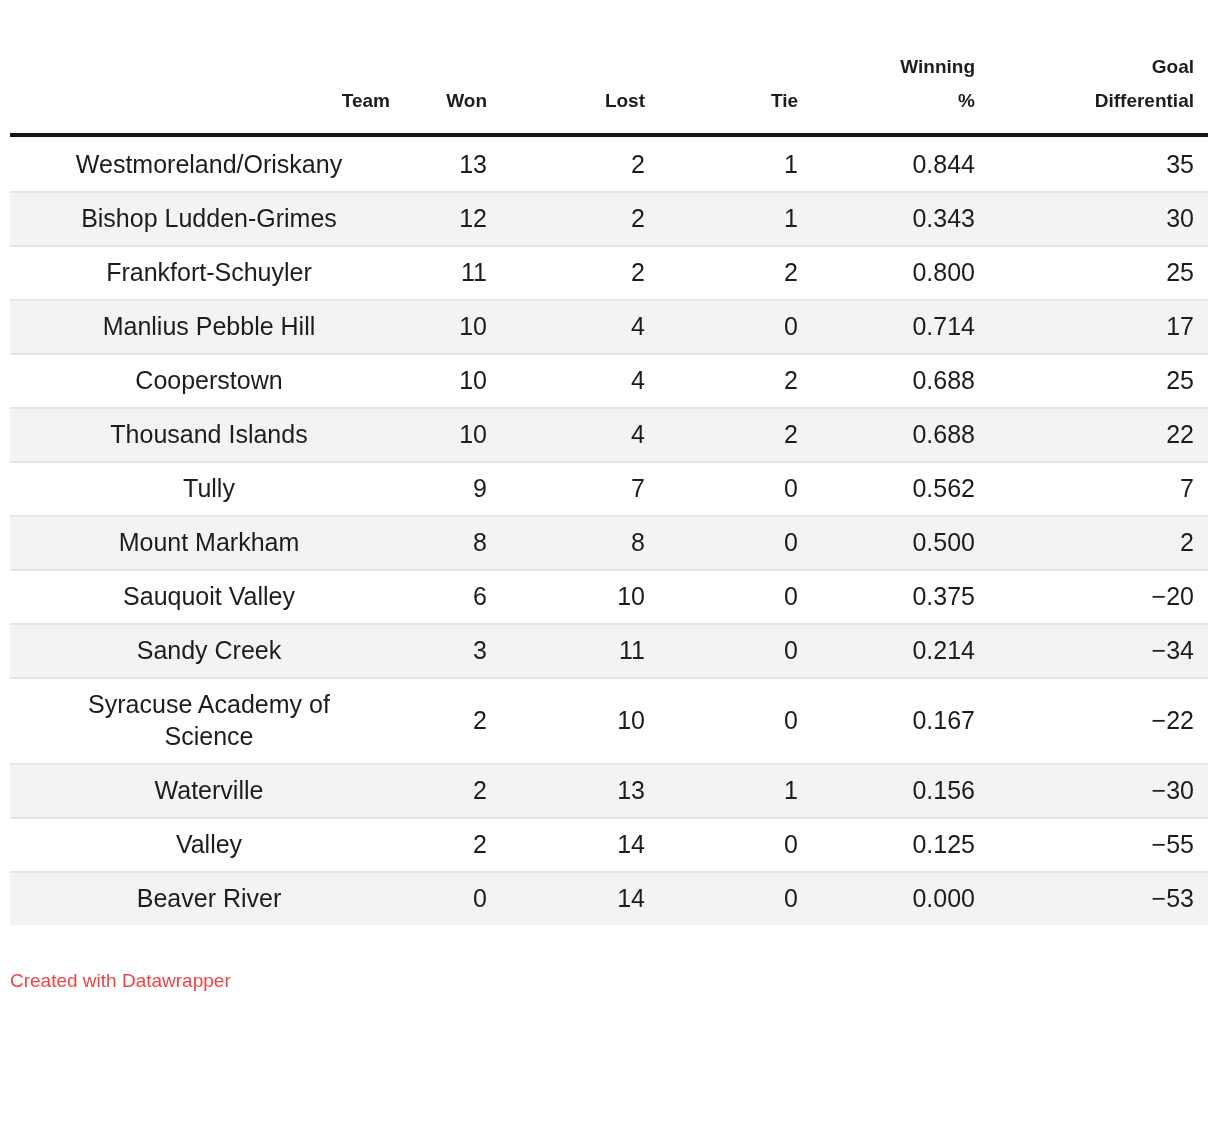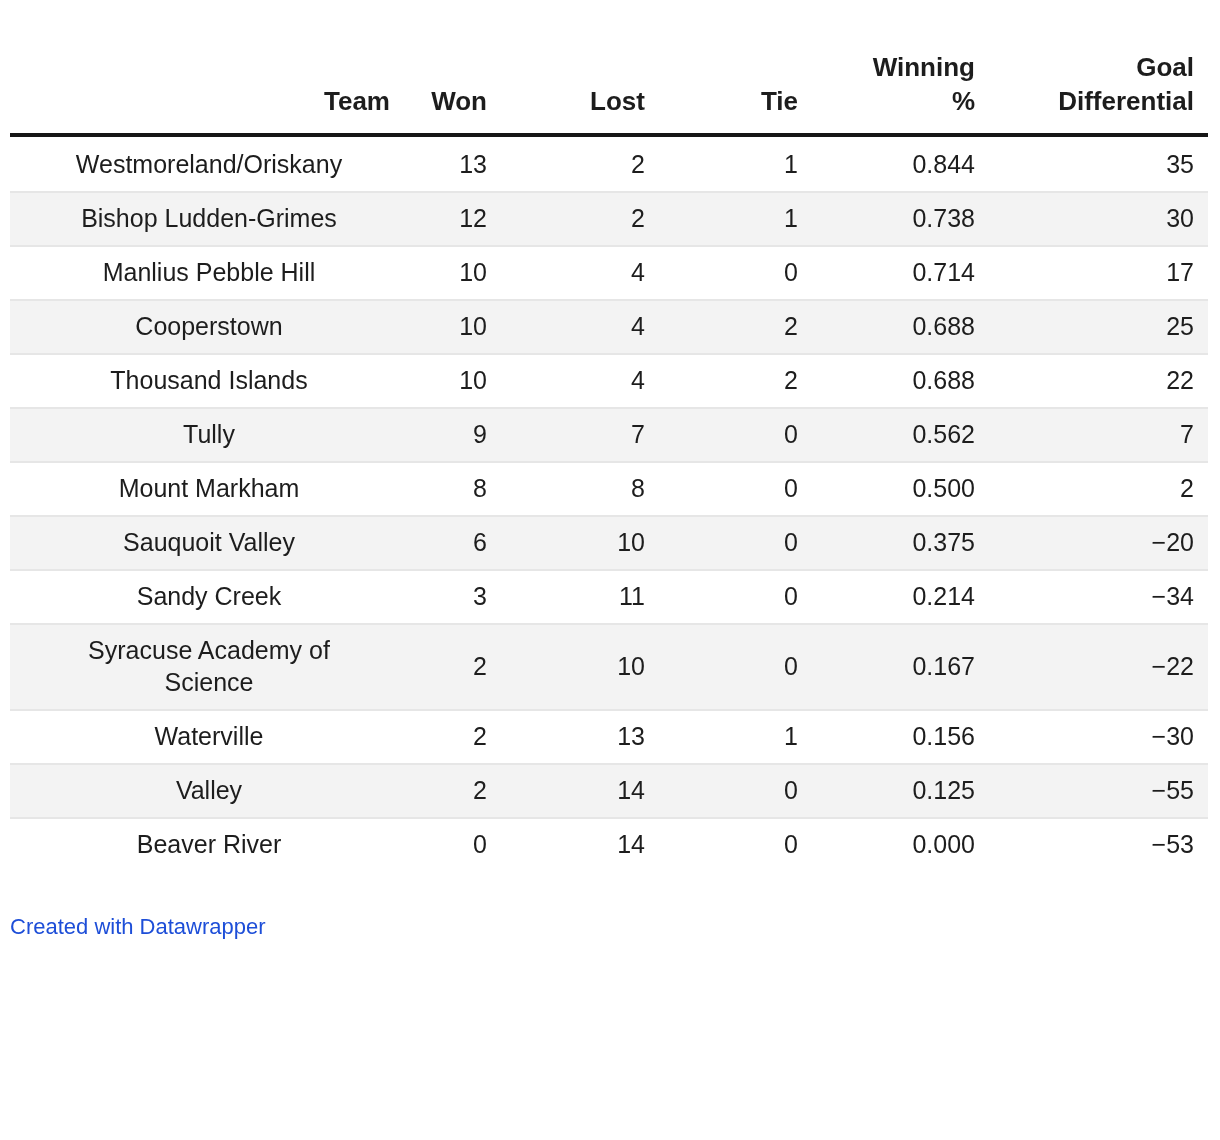--- a/index.html
+++ b/index.html
@@ -19,21 +19,21 @@
     margin: 50px 12px 0 10px;
   }
   col.c-team { width: 380px; }
   col.c-won  { width: 97px;  }
   col.c-lost { width: 158px; }
   col.c-tie  { width: 153px; }
   col.c-pct  { width: 177px; }
   col.c-gd   { width: 233px; }
 
   thead th {
-    font-size: 26px;
+    font-size: 19px;
     font-weight: bold;
     line-height: 34px;
     vertical-align: bottom;
     padding: 0 0 15px 0;
     border-bottom: 4px solid #161616;
     white-space: pre-line;
     color: #1d1d1d;
   }
   th.left { text-align: right; padding-left: 18px; }
   th.num  { text-align: right; }
@@ -51,23 +51,23 @@
     white-space: pre-line;
   }
   td.num { text-align: right; }
   td.last { padding-right: 14px; }
 
   tbody tr:nth-child(even) { background: #f3f3f3; }
   tbody tr + tr td { box-shadow: inset 0 2px 0 #e6e6e6; }
 
   .footer-credit {
     margin: 44px 0 12px 10px;
-    font-size: 22px;
+    font-size: 19px;
     line-height: 24px;
-    color: #1d4ed8;
+    color: #ef4444;
   }
 </style>
 </head>
 <body>
 
 <table class="standings">
   <colgroup>
     <col class="c-team">
       <col class="c-won">
       <col class="c-lost">
@@ -94,22 +94,30 @@
       <td class="num">2</td>
       <td class="num">1</td>
       <td class="num">0.844</td>
       <td class="num last">35</td>
     </tr>
     <tr>
       <td class="team">Bishop Ludden-Grimes</td>
       <td class="num">12</td>
       <td class="num">2</td>
       <td class="num">1</td>
-      <td class="num">0.738</td>
+      <td class="num">0.343</td>
       <td class="num last">30</td>
+    </tr>
+    <tr>
+      <td class="team">Frankfort-Schuyler</td>
+      <td class="num">11</td>
+      <td class="num">2</td>
+      <td class="num">2</td>
+      <td class="num">0.800</td>
+      <td class="num last">25</td>
     </tr>
     <tr>
       <td class="team">Manlius Pebble Hill</td>
       <td class="num">10</td>
       <td class="num">4</td>
       <td class="num">0</td>
       <td class="num">0.714</td>
       <td class="num last">17</td>
     </tr>
     <tr>

